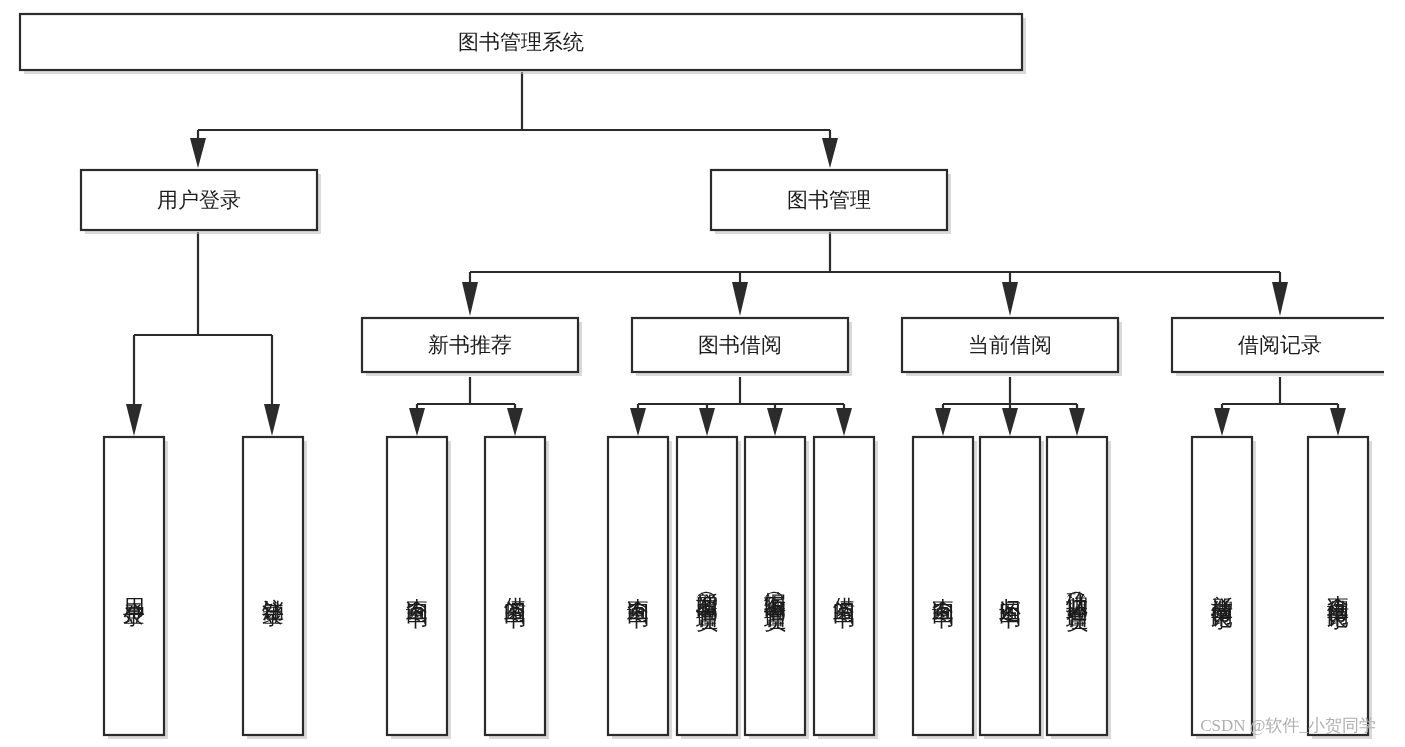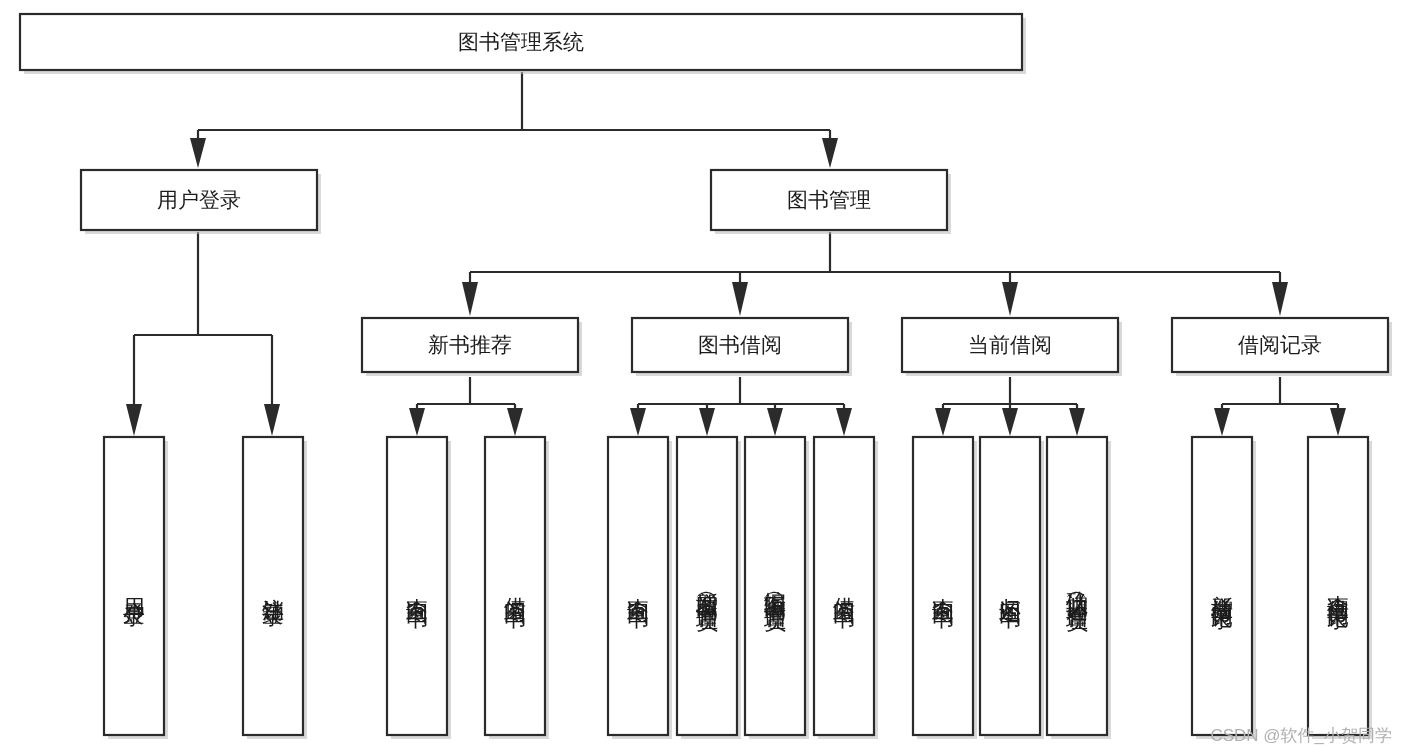--- a/index.html
+++ b/index.html
@@ -9,21 +9,20 @@
   }
   body {
     font-family: "Liberation Sans", sans-serif;
   }
   #diagram-root {
     position: relative;
     width: 1384px;
     height: 747px;
     background: #ffffff;
     overflow: hidden;
-    padding-left: 16px;
   }
   svg.canvas {
     position: absolute;
     left: 0;
     top: 0;
     width: 1405px;
     height: 747px;
   }
   .node-box {
     fill: #ffffff;
@@ -46,22 +45,22 @@
   .node-label-h {
     font-family: "Liberation Sans", sans-serif;
     font-size: 21px;
     fill: #1c1c1c;
     text-anchor: middle;
     dominant-baseline: middle;
   }
   .watermark {
     position: absolute;
     right: 8px;
-    bottom: 0;
-    font-family: Liberation Sans, sans-serif;
+    bottom: 10px;
+    font-family: Liberation Serif, serif;
     font-size: 17px;
     color: #b0b0b0;
     white-space: nowrap;
     user-select: none;
   }
   .leaf-fo {
     overflow: visible;
   }
   .leaf-text-wrap {
     width: 100%;

